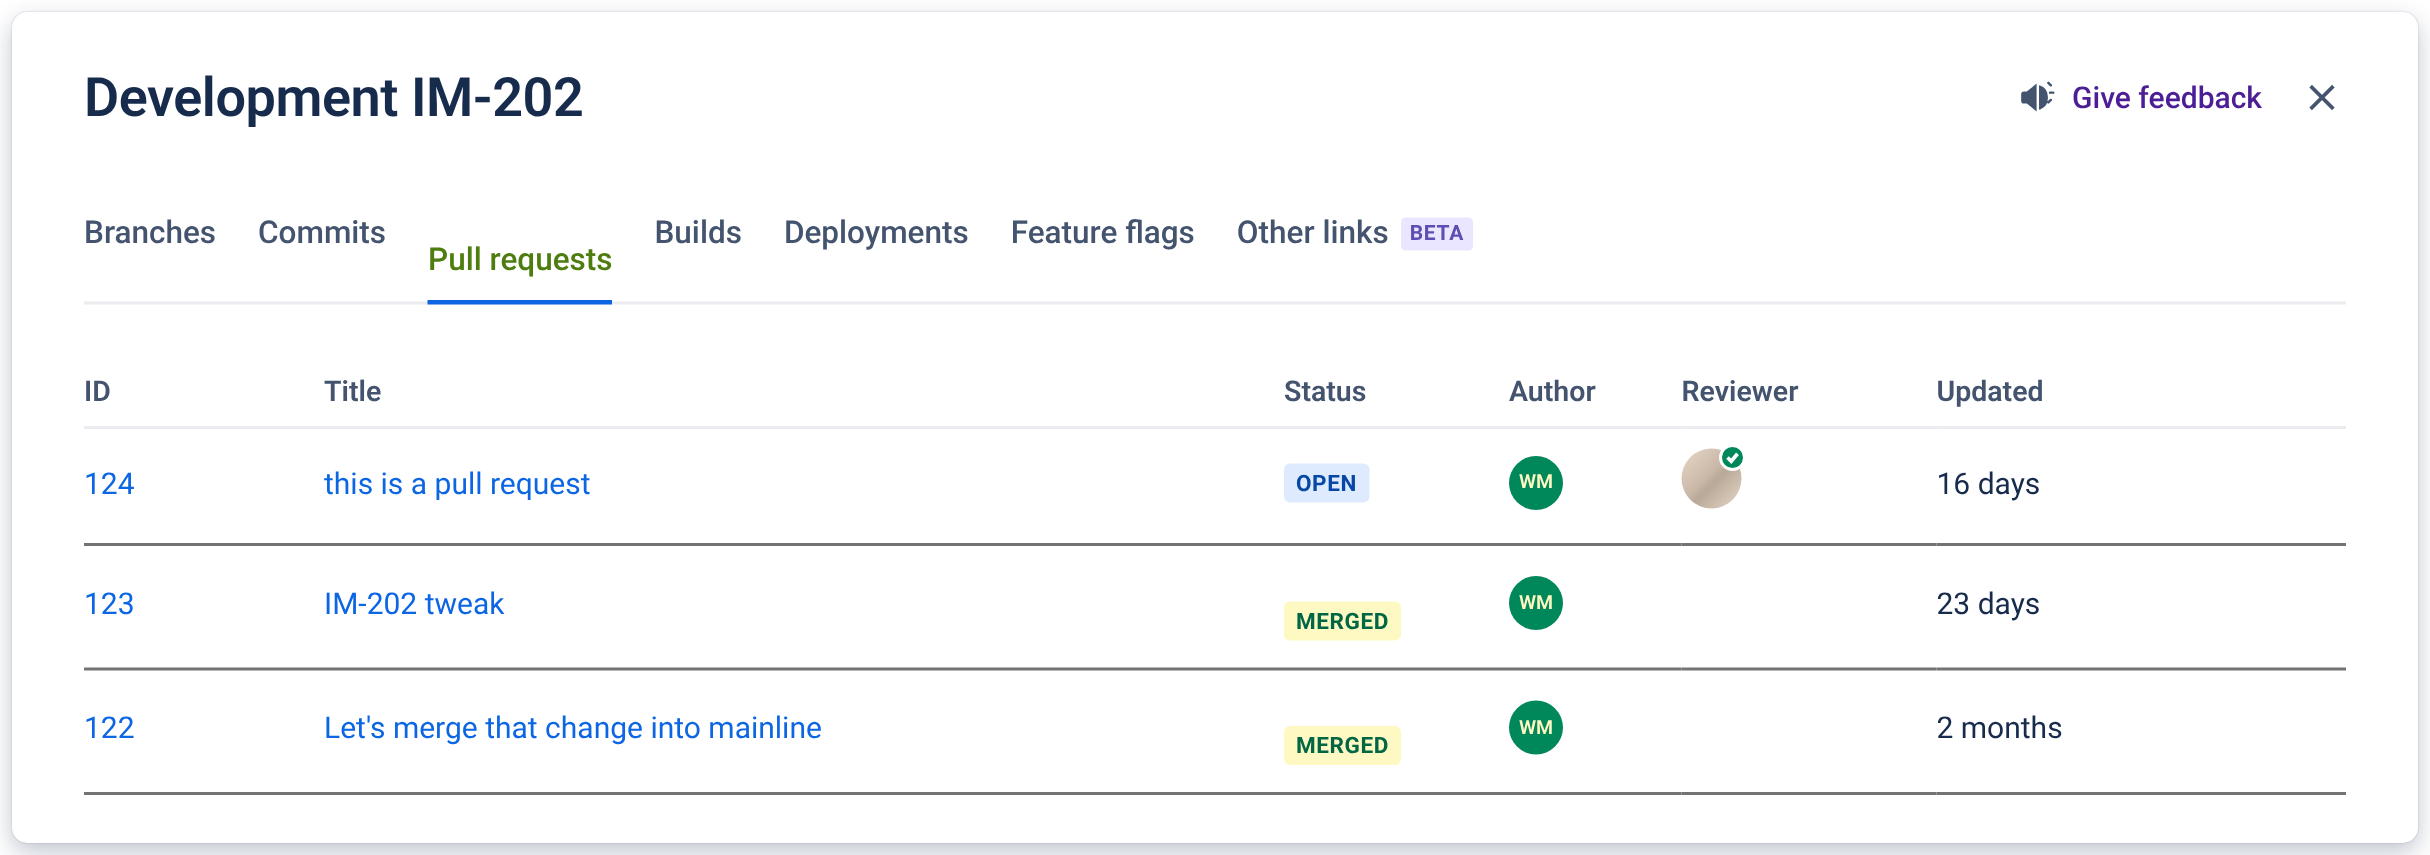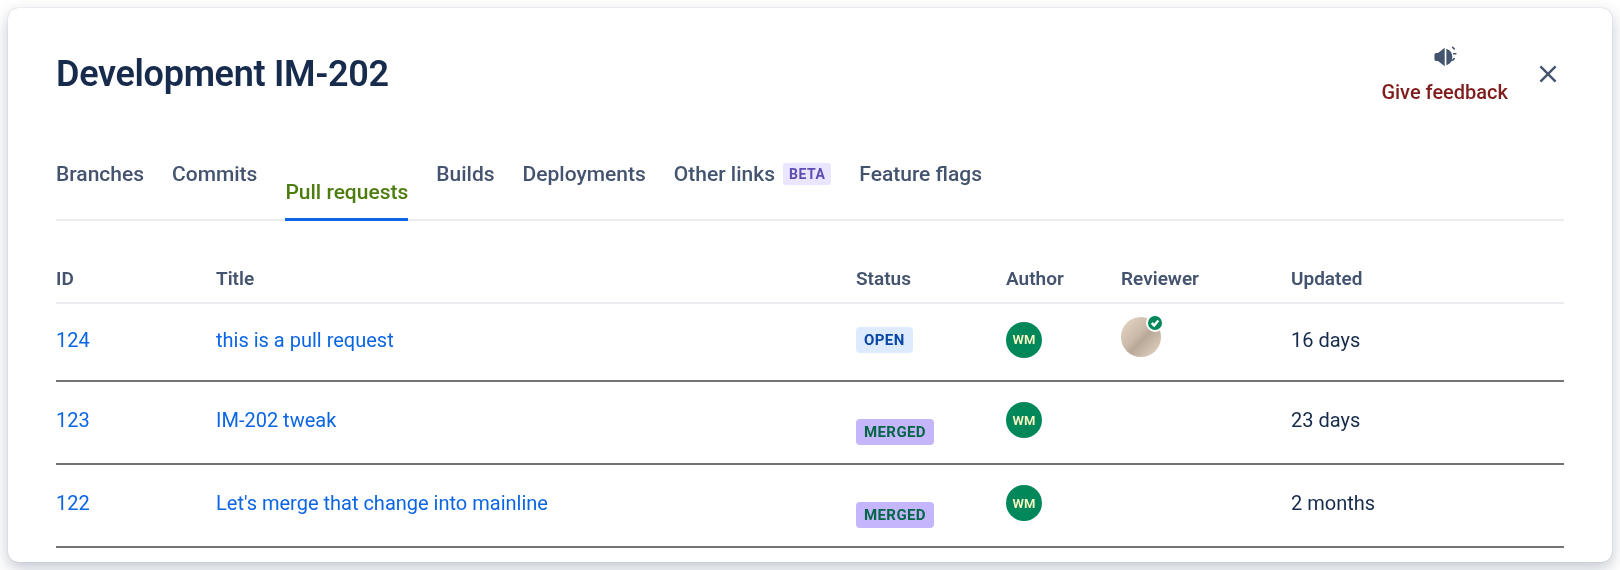--- a/index.html
+++ b/index.html
@@ -35,23 +35,22 @@
     display: flex;
     align-items: center;
     gap: 24px;
   }
   .feedback-btn {
     display: inline-flex;
     align-items: center;
     gap: 10px;
     font-size: 20px;
     font-weight: 500;
-    color: #7f1d1d;
+    color: #4c1d95;
     cursor: pointer;
-    flex-direction: column;
   }
   .feedback-btn svg { width: 26px; height: 26px; fill: #44546F; }
   .close-btn {
     display: inline-flex;
     align-items: center;
     justify-content: center;
     width: 32px;
     height: 32px;
     cursor: pointer;
   }
@@ -120,21 +119,21 @@
   .link { color: #0C66E4; cursor: pointer; }
   .status-pill {
     display: inline-block;
     font-size: 15px;
     font-weight: 700;
     letter-spacing: 0.4px;
     padding: 4px 8px;
     border-radius: 4px;
   }
   .status-open { background: #DEEBFF; color: #0747A6; text-align: center; }
-  .status-merged { background: #c4b5fd; color: #006644; margin-top: 24px; }
+  .status-merged { background: #fef9c3; color: #006644; margin-top: 24px; }
   .avatar-circle {
     width: 36px;
     height: 36px;
     border-radius: 50%;
     display: inline-flex;
     align-items: center;
     justify-content: center;
     font-size: 13px;
     font-weight: 600;
     color: #fef9c3;
@@ -201,25 +200,25 @@
       <span class="tab active">
         <span>Pull requests</span>
       </span>
       <span class="tab">
         <span>Builds</span>
       </span>
       <span class="tab">
         <span>Deployments</span>
       </span>
       <span class="tab">
+        <span>Feature flags</span>
+      </span>
+      <span class="tab">
         <span>Other links</span>
         <span class="beta-badge">BETA</span>
-      </span>
-      <span class="tab">
-        <span>Feature flags</span>
       </span>
     </div>
 
   <table class="table">
     <thead>
       <tr>
         <th class="col-id">ID</th>
         <th class="col-title">Title</th>
         <th class="col-status">Status</th>
         <th class="col-author">Author</th>

